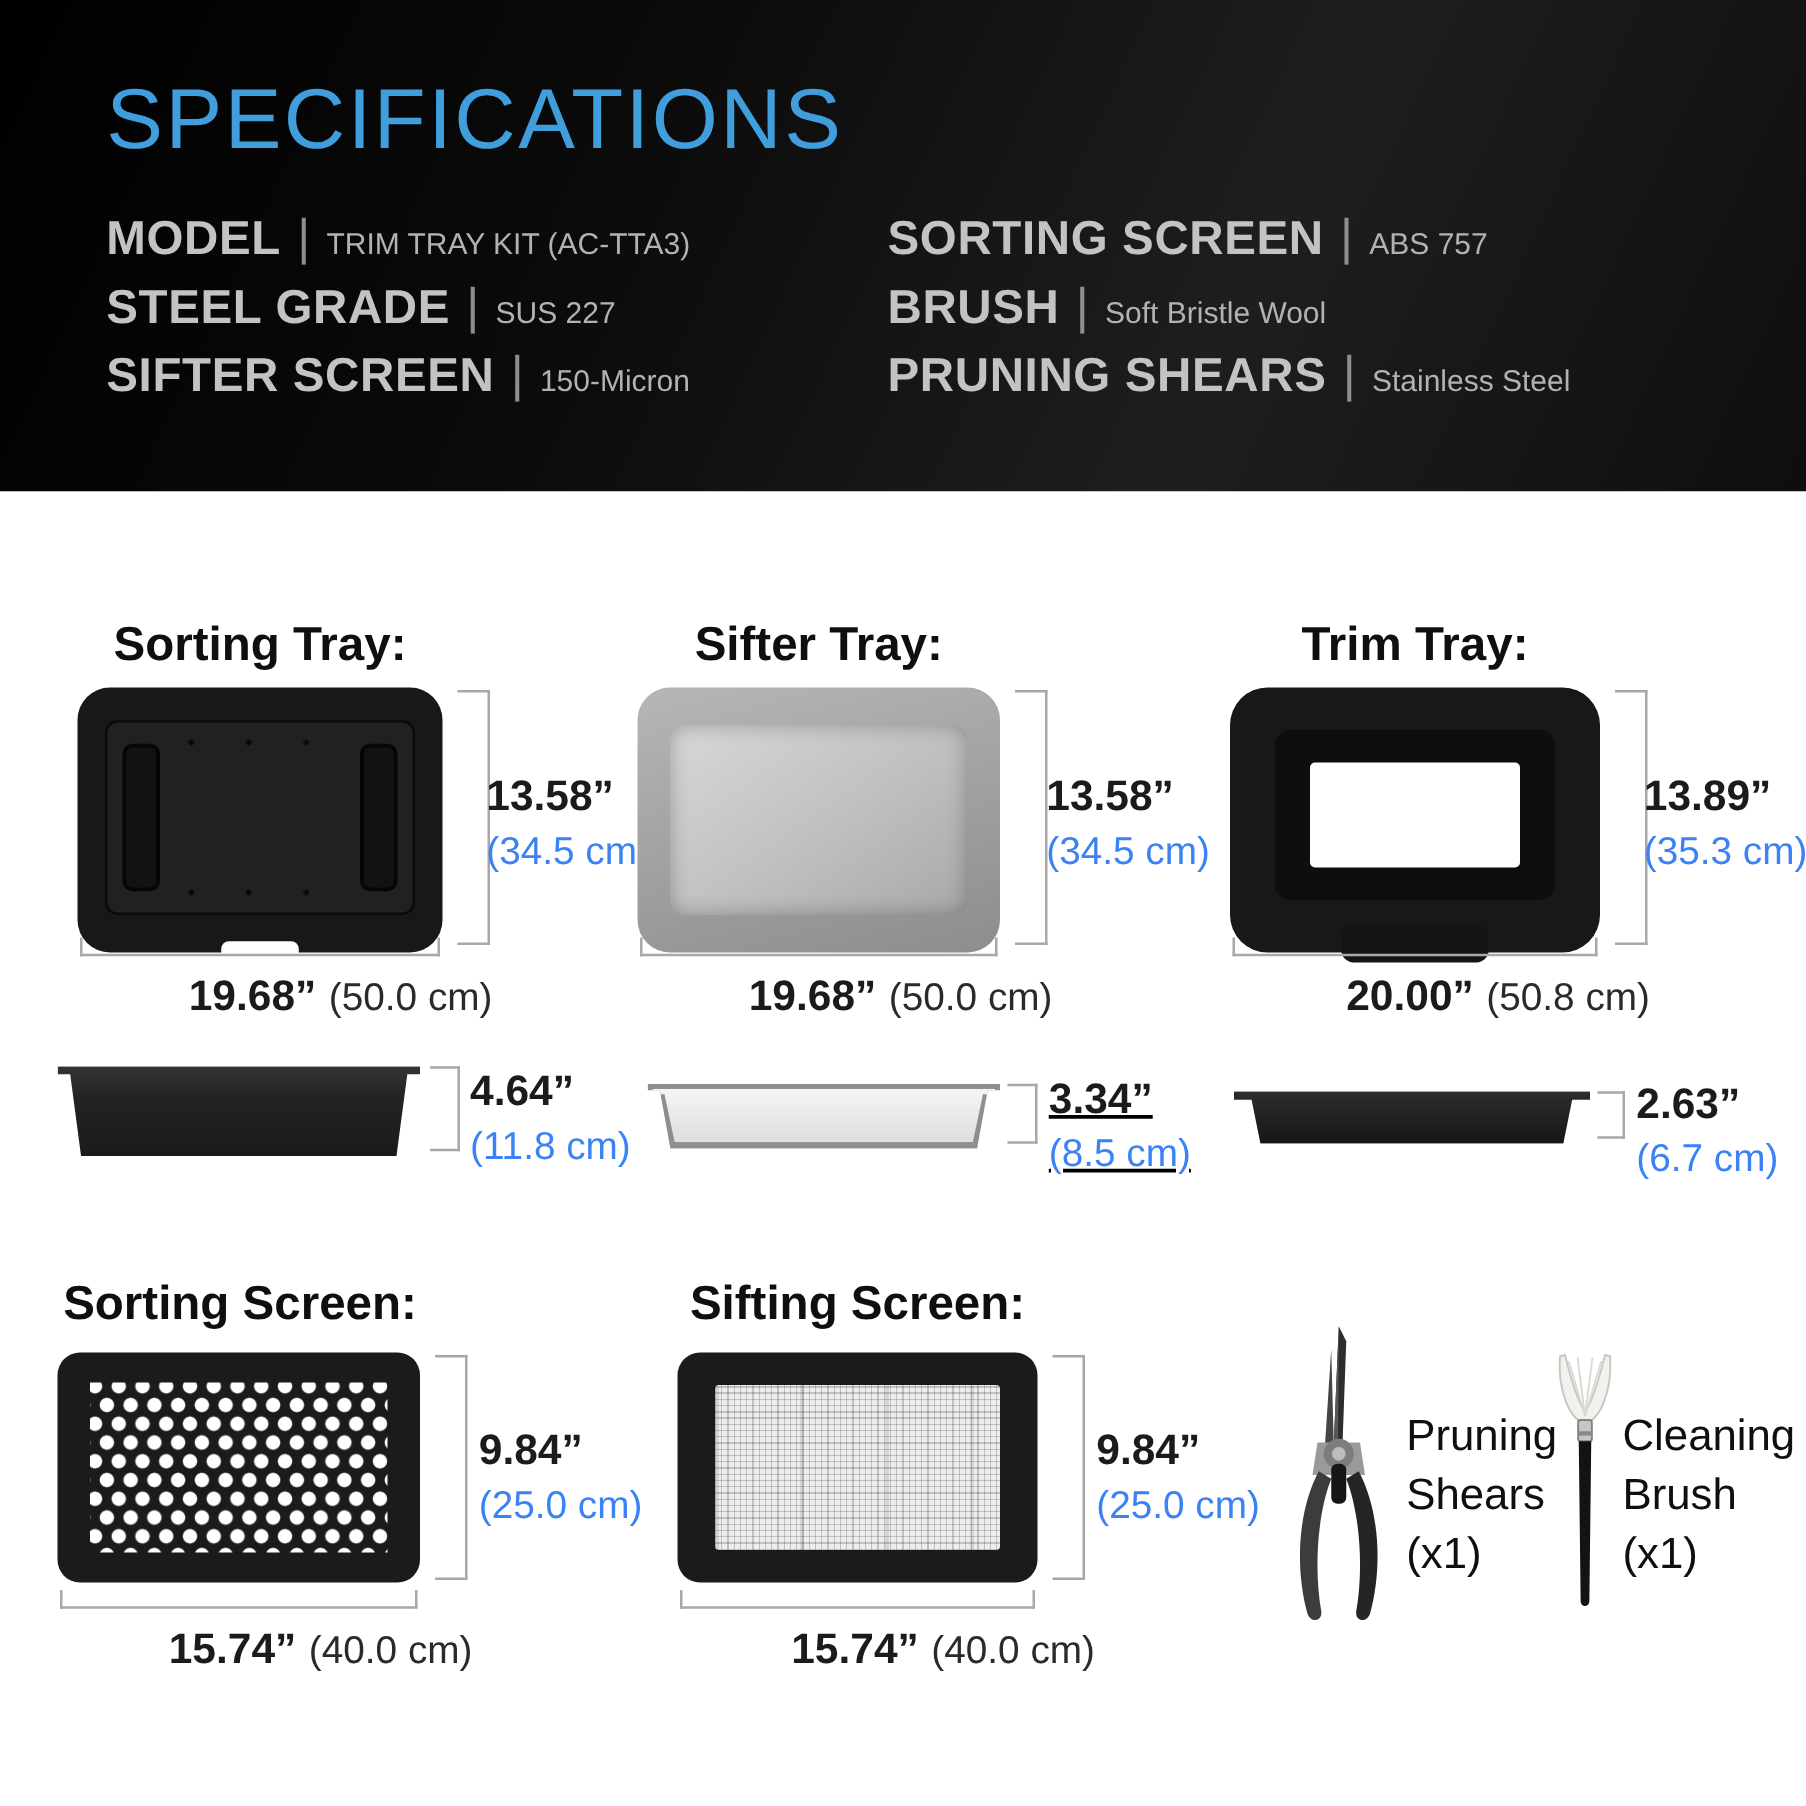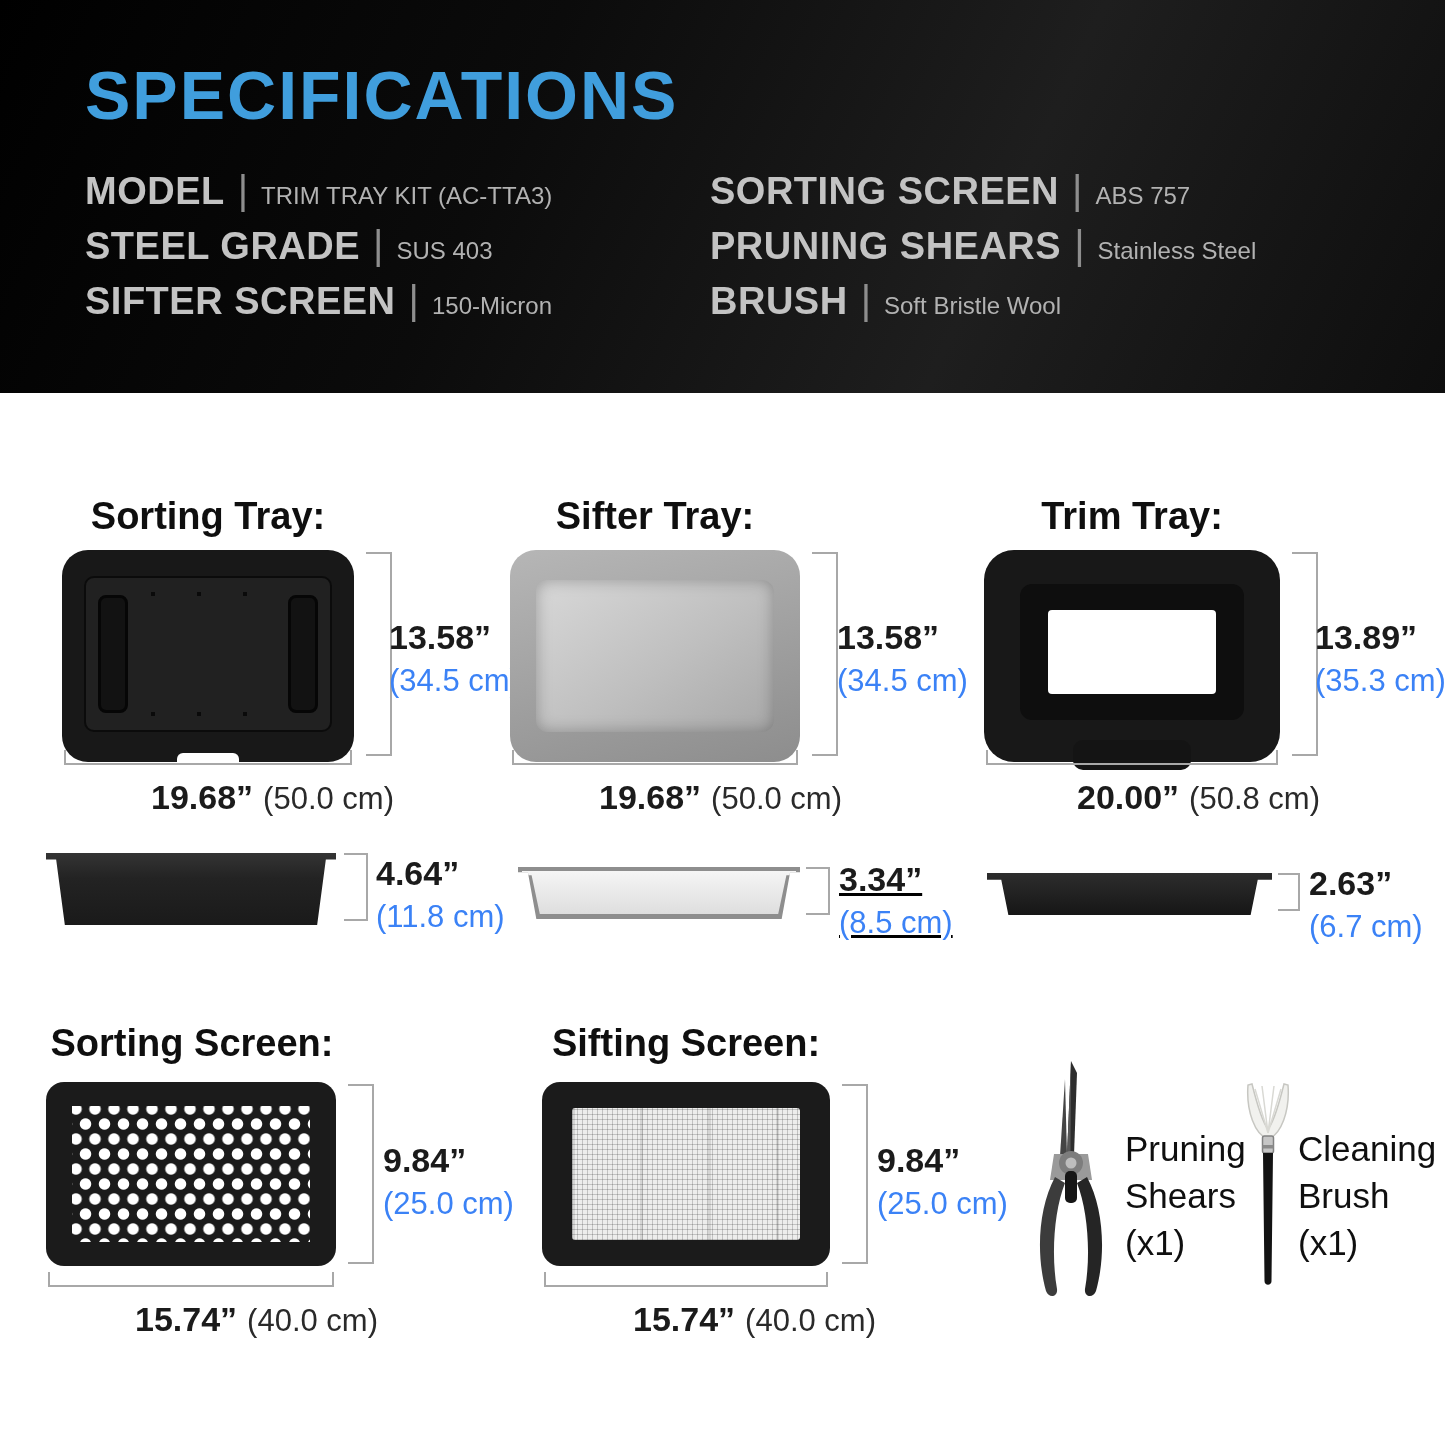--- a/index.html
+++ b/index.html
@@ -3,21 +3,21 @@
 <meta charset="utf-8">
 <style>
   * { margin:0; padding:0; box-sizing:border-box; }
   html,body { background:#ffffff; }
   body { font-family:"Liberation Sans", sans-serif; }
   #stage { position:relative; width:1445px; height:1445px; background:#ffffff; overflow:hidden; }
 
   
   #header { position:absolute; left:0; top:0; width:1445px; height:393px;
     background:linear-gradient(115deg,#000000 0%,#0b0b0b 35%,#1e1e1e 68%,#0e0e0e 100%); }
-  #header-title { position:absolute; left:85px; top:56px; font-size:68px; font-weight:700;
+  #header-title { position:absolute; left:85px; top:56px; font-size:68px; font-weight:400;
     letter-spacing:2px; color:#409edd; }
   .spec-col { position:absolute; top:163px; }
   #spec-col-left { left:85px; }
   #spec-col-right { left:710px; }
   .spec-row { height:55px; line-height:55px; white-space:nowrap; }
   .spec-label { font-size:38px; font-weight:700; color:#c3c3c3; letter-spacing:0.5px; }
   .spec-sep { font-size:40px; font-weight:300; color:#8e8e8e; margin:0 13px; }
   .spec-value { font-size:24px; font-weight:300; color:#b2b2b2; }
 
   
@@ -97,36 +97,36 @@
 <div id="stage">
 
   <div id="header">
     <div id="header-title">SPECIFICATIONS</div>
 
     <div class="spec-col" id="spec-col-left">
       <div class="spec-row">
         <span class="spec-label">MODEL</span><span class="spec-sep">|</span><span class="spec-value">TRIM TRAY KIT (AC-TTA3)</span>
       </div>
       <div class="spec-row">
-        <span class="spec-label">STEEL GRADE</span><span class="spec-sep">|</span><span class="spec-value">SUS 403</span>
+        <span class="spec-label">STEEL GRADE</span><span class="spec-sep">|</span><span class="spec-value">SUS 227</span>
       </div>
       <div class="spec-row">
         <span class="spec-label">SIFTER SCREEN</span><span class="spec-sep">|</span><span class="spec-value">150-Micron</span>
       </div>
     </div>
 
     <div class="spec-col" id="spec-col-right">
       <div class="spec-row">
         <span class="spec-label">SORTING SCREEN</span><span class="spec-sep">|</span><span class="spec-value">ABS 757</span>
       </div>
       <div class="spec-row">
+        <span class="spec-label">BRUSH</span><span class="spec-sep">|</span><span class="spec-value">Soft Bristle Wool</span>
+      </div>
+      <div class="spec-row">
         <span class="spec-label">PRUNING SHEARS</span><span class="spec-sep">|</span><span class="spec-value">Stainless Steel</span>
-      </div>
-      <div class="spec-row">
-        <span class="spec-label">BRUSH</span><span class="spec-sep">|</span><span class="spec-value">Soft Bristle Wool</span>
       </div>
     </div>
   </div>
 
   <div class="panel" style="left:46px; top:495px; width:470px; height:335px;margin-left:16px;">
     <div class="panel-title" style="left:0; top:0; width:292px;">Sorting Tray:</div>
     <div class="tray-sorting" style="left:0; top:55px; width:292px; height:212px;">
       <div class="inner">
         <div class="screwrow top"></div>
         <div class="screwrow bot"></div>

